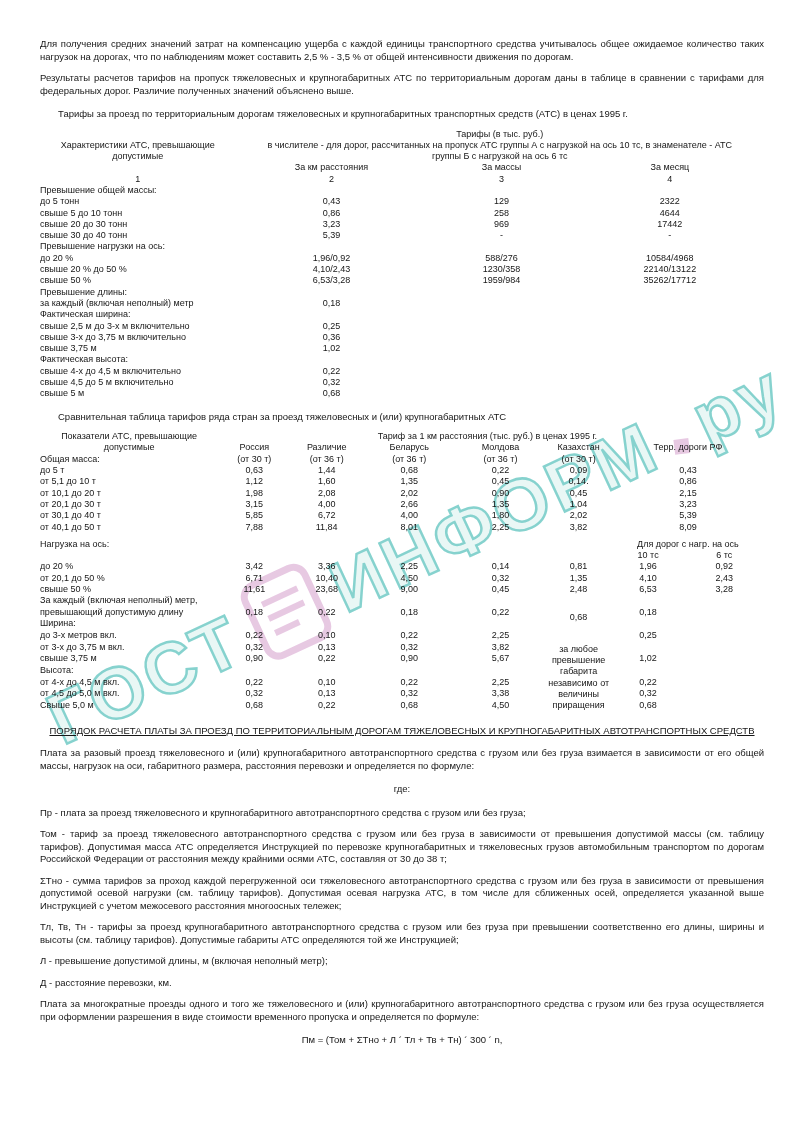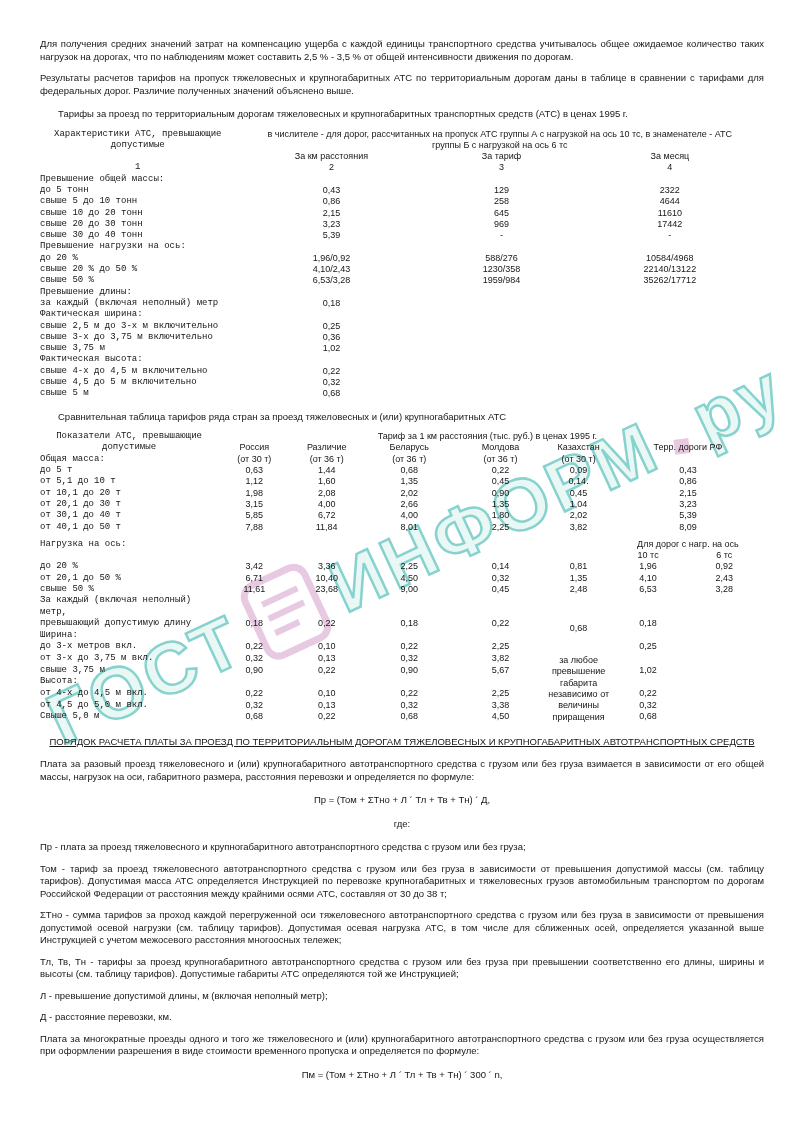--- a/index.html
+++ b/index.html
@@ -13,21 +13,21 @@
   .content { position:relative; z-index:1; padding:38px 30px 0 40px; }
   p { margin-bottom:9px; text-align:justify; }
   .tbl-title { text-align:left; margin:11px 18px 8px 18px; }
   .heading { text-align:center; margin:13px 6px 10px 6px;text-decoration:underline; }
   .formula { text-align:center; margin:11px 0 11px 0; }
   .where { text-align:center; margin:11px 0; }
 
   table { width:100%; border-collapse:collapse; table-layout:fixed;
           font-size:9px; line-height:11.3px; }
   td { text-align:center; vertical-align:top; padding:0; }
-  td:first-child { text-align:left;font-family:Liberation Mono, monospace; }
+  td:first-child { text-align:left; }
   td.c { text-align:center; }
   .t1 { margin-bottom:2px; }
   .gt td { padding-top:6px;margin-left:11px; }
   td.kz { vertical-align:top; padding-top:5px; }
   td.kz div:first-child { margin-bottom:21px; }
 
   
   .t1 col.l  { width:27%; }  .t1 col.c2 { width:26.5%; }
   .t1 col.c3 { width:20.5%; } .t1 col.c4 { width:26%; }
   .t2 col.l  { width:24.6%; } .t2 col.ru { width:10%; }
@@ -71,31 +71,35 @@
   <div class="tbl-title">Тарифы за проезд по территориальным дорогам тяжеловесных и крупногабаритных транспортных средств (АТС) в ценах 1995 г.</div>
   <table class="t1">
     <colgroup>
         <col class="l">
         <col class="c2">
         <col class="c3">
         <col class="c4">
       </colgroup>
     <tbody>
         <tr>
+          <td class="c">&nbsp;</td>
+          <td colspan="3">Тарифы (в тыс. руб.)</td>
+        </tr>
+        <tr>
           <td class="c">Характеристики АТС, превышающие</td>
           <td colspan="3">в числителе - для дорог, рассчитанных на пропуск АТС группы А с нагрузкой на ось 10 тс, в знаменателе - АТС</td>
         </tr>
         <tr>
           <td class="c">допустимые</td>
           <td colspan="3">группы Б с нагрузкой на ось 6 тс</td>
         </tr>
         <tr>
           <td class="c">&nbsp;</td>
           <td>За км расстояния</td>
-          <td>За тариф</td>
+          <td>За массы</td>
           <td>За месяц</td>
         </tr>
         <tr>
           <td class="c">1</td>
           <td>2</td>
           <td>3</td>
           <td>4</td>
         </tr>
         <tr>
           <td>Превышение общей массы:</td>
@@ -107,26 +111,20 @@
           <td>до 5 тонн</td>
           <td>0,43</td>
           <td>129</td>
           <td>2322</td>
         </tr>
         <tr>
           <td>свыше 5 до 10 тонн</td>
           <td>0,86</td>
           <td>258</td>
           <td>4644</td>
-        </tr>
-        <tr>
-          <td>свыше 10 до 20 тонн</td>
-          <td>2,15</td>
-          <td>645</td>
-          <td>11610</td>
         </tr>
         <tr>
           <td>свыше 20 до 30 тонн</td>
           <td>3,23</td>
           <td>969</td>
           <td>17442</td>
         </tr>
         <tr>
           <td>свыше 30 до 40 тонн</td>
           <td>5,39</td>
@@ -455,21 +453,20 @@
           <td>4,50</td>
           <td>0,68</td>
           <td>&nbsp;</td>
         </tr>
       </tbody>
   </table>
 
   <div class="heading">ПОРЯДОК РАСЧЕТА ПЛАТЫ ЗА ПРОЕЗД ПО ТЕРРИТОРИАЛЬНЫМ ДОРОГАМ ТЯЖЕЛОВЕСНЫХ И КРУПНОГАБАРИТНЫХ АВТОТРАНСПОРТНЫХ СРЕДСТВ</div>
 
   <p>Плата за разовый проезд тяжеловесного и (или) крупногабаритного автотранспортного средства с грузом или без груза взимается в зависимости от его общей массы, нагрузок на оси, габаритного размера, расстояния перевозки и определяется по формуле:</p>
-  <div class="formula">Пр = (Том + ΣТно + Л ´ Тл + Тв + Тн) ´ Д,</div>
   <p class="where">где:</p>
   <p>Пр - плата за проезд тяжеловесного и крупногабаритного автотранспортного средства с грузом или без груза;</p>
   <p>Том - тариф за проезд тяжеловесного автотранспортного средства с грузом или без груза в зависимости от превышения допустимой массы (см. таблицу тарифов). Допустимая масса АТС определяется Инструкцией по перевозке крупногабаритных и тяжеловесных грузов автомобильным транспортом по дорогам Российской Федерации от расстояния между крайними осями АТС, составляя от 30 до 38 т;</p>
   <p>ΣТно - сумма тарифов за проход каждой перегруженной оси тяжеловесного автотранспортного средства с грузом или без груза в зависимости от превышения допустимой осевой нагрузки (см. таблицу тарифов). Допустимая осевая нагрузка АТС, в том числе для сближенных осей, определяется указанной выше Инструкцией с учетом межосевого расстояния многоосных тележек;</p>
   <p>Тл, Тв, Тн - тарифы за проезд крупногабаритного автотранспортного средства с грузом или без груза при превышении соответственно его длины, ширины и высоты (см. таблицу тарифов). Допустимые габариты АТС определяются той же Инструкцией;</p>
   <p>Л - превышение допустимой длины, м (включая неполный метр);</p>
   <p>Д - расстояние перевозки, км.</p>
   <p>Плата за многократные проезды одного и того же тяжеловесного и (или) крупногабаритного автотранспортного средства с грузом или без груза осуществляется при оформлении разрешения в виде стоимости временного пропуска и определяется по формуле:</p>
   <div class="formula">Пм = (Том + ΣТно + Л ´ Тл + Тв + Тн) ´ 300 ´ n,</div>
 </div>

